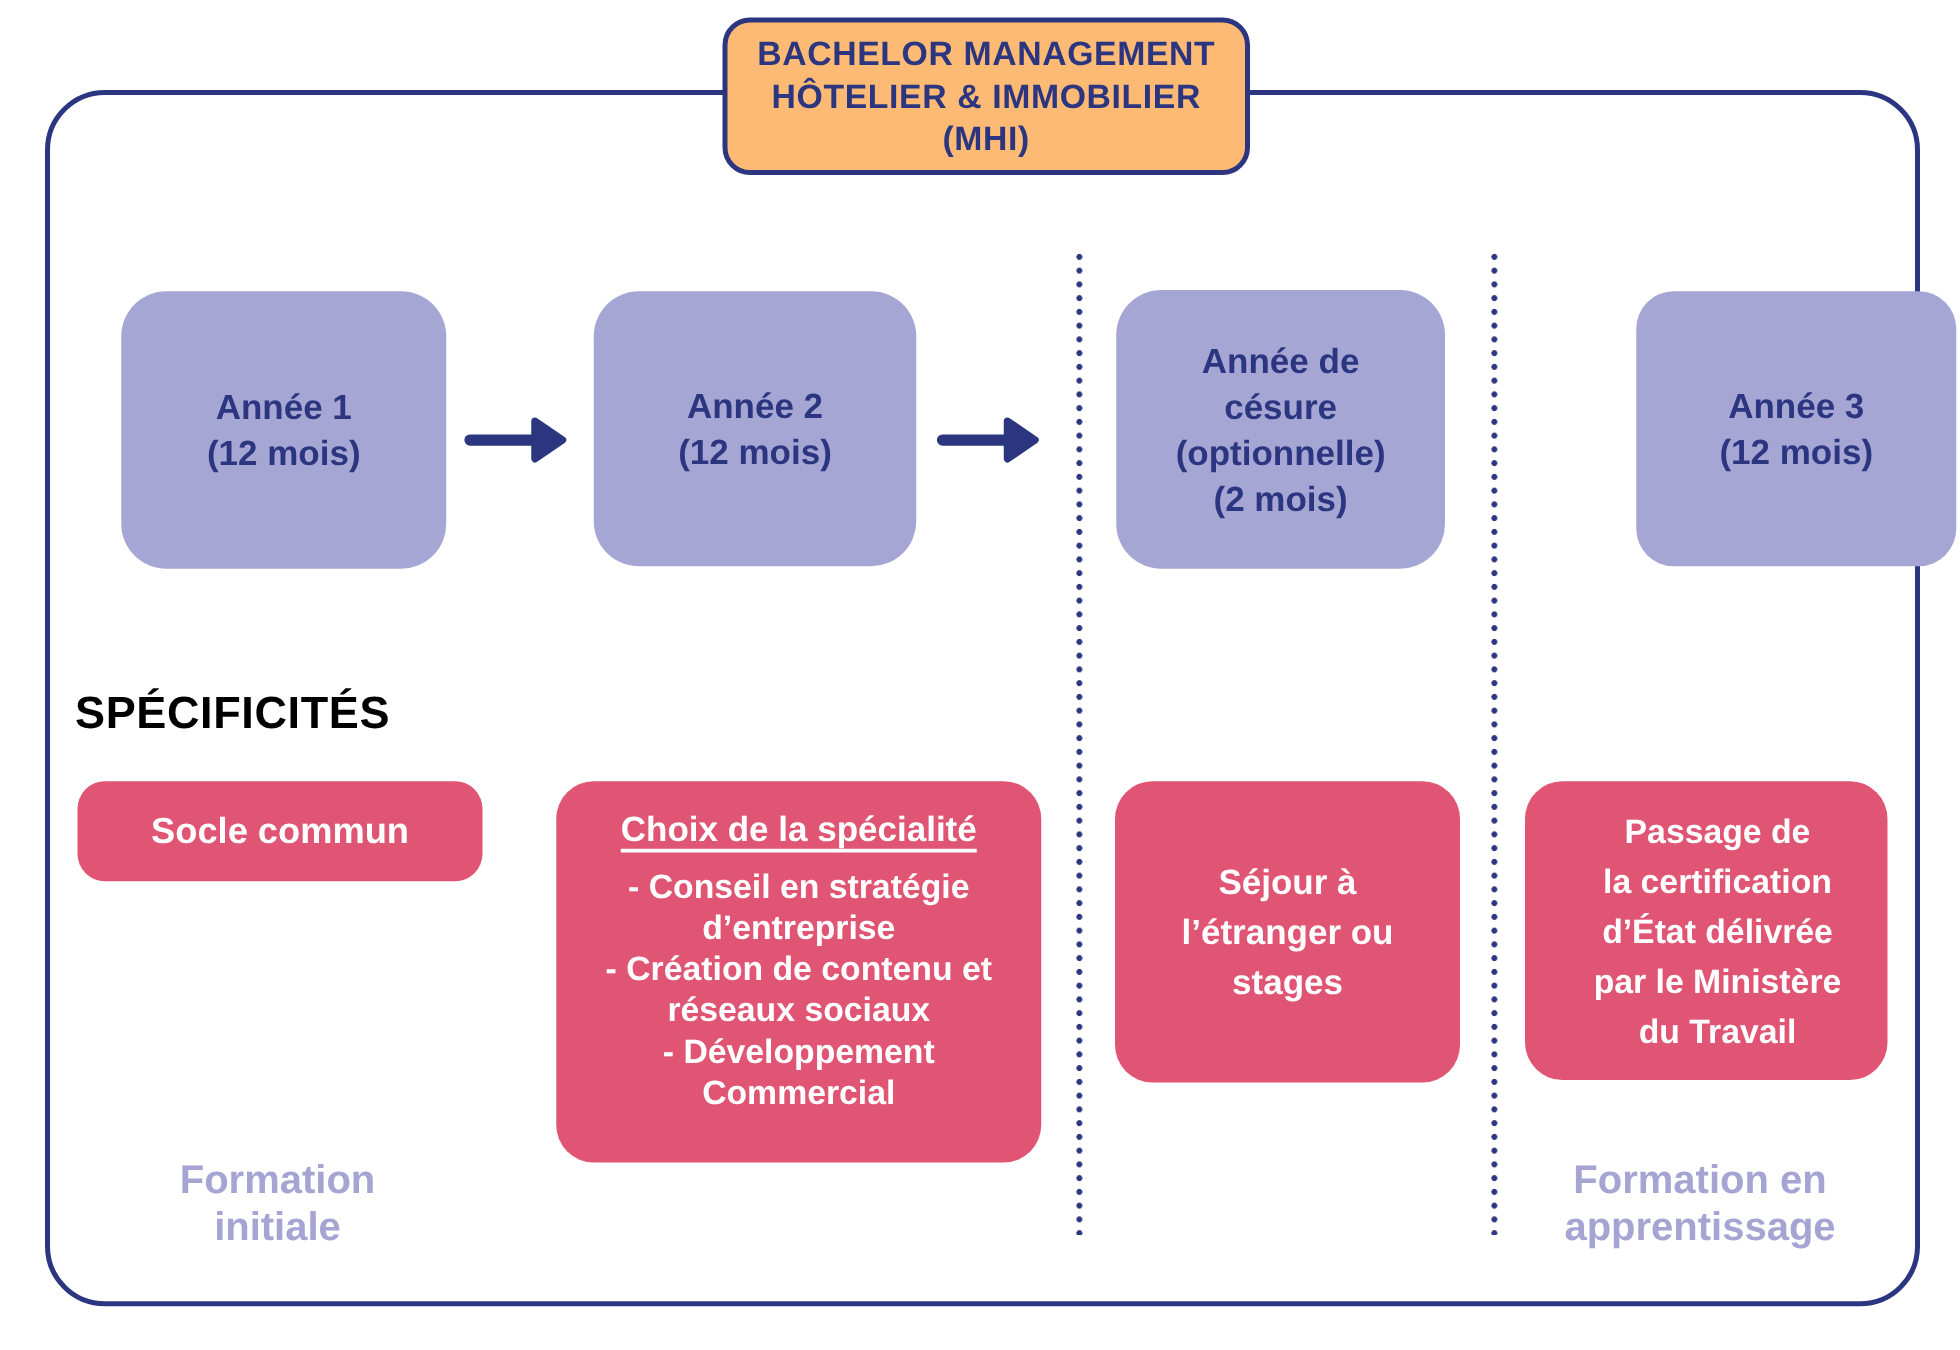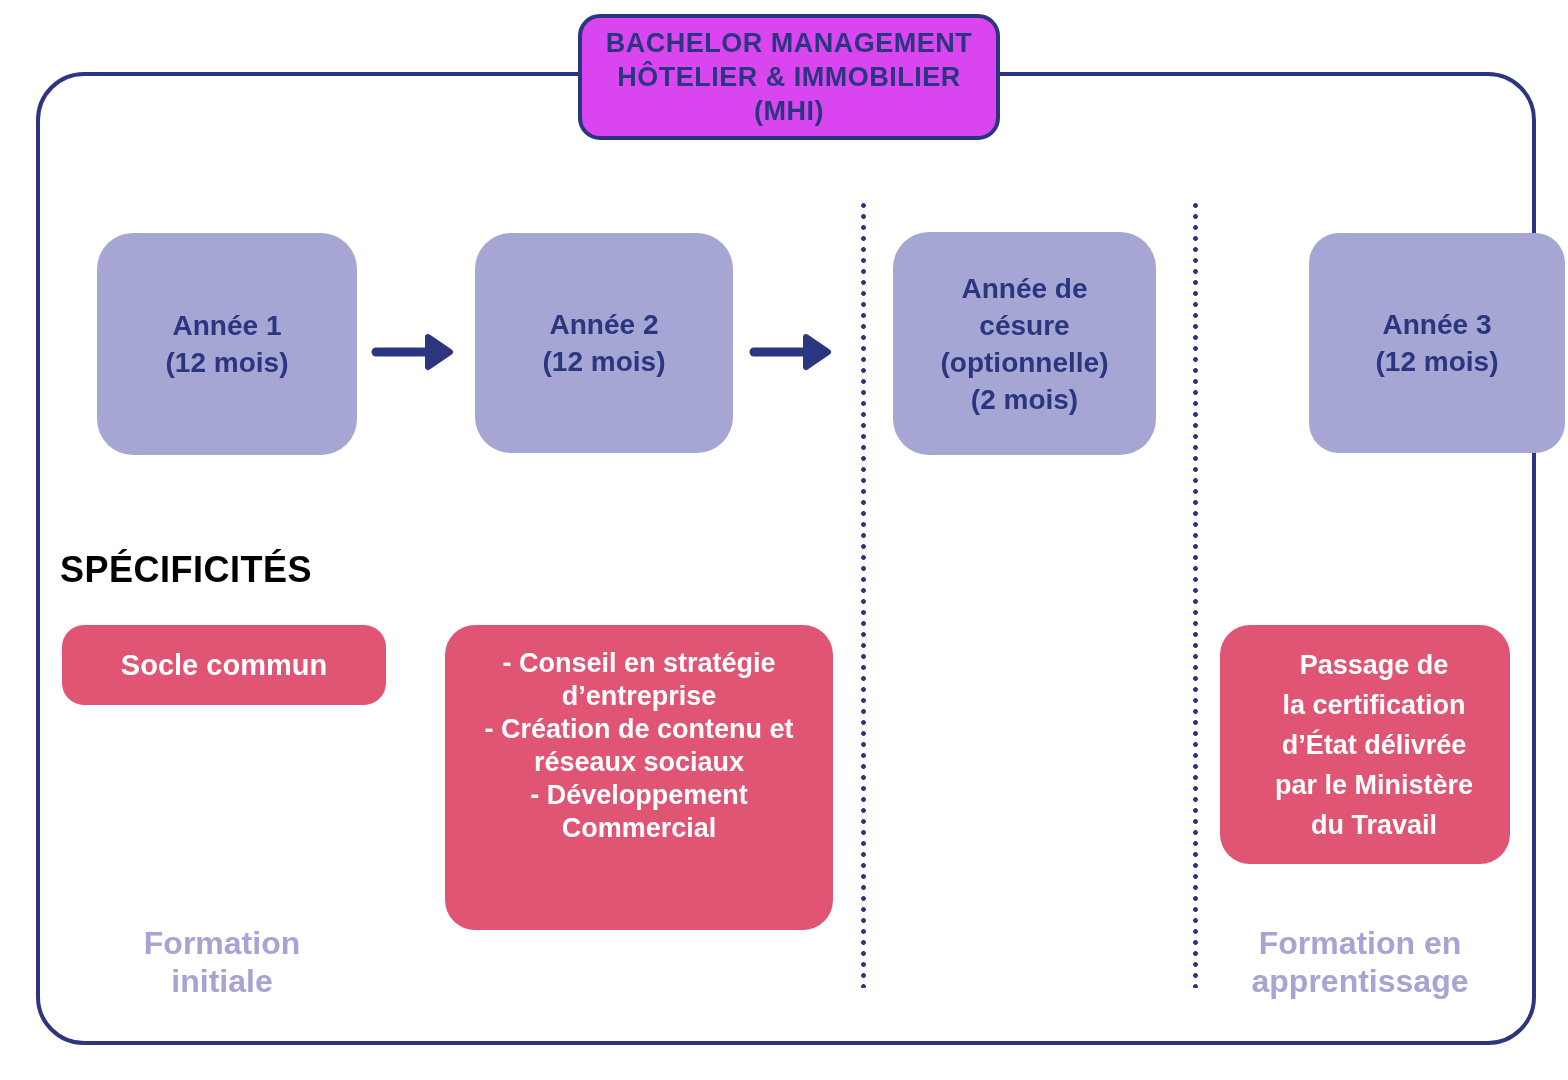--- a/index.html
+++ b/index.html
@@ -28,21 +28,21 @@
     box-sizing: border-box;
     background: transparent;
   }
   
   .title-box {
     position: absolute;
     left: 578px;
     top: 14px;
     width: 422px;
     height: 126px;
-    background: #d946ef;
+    background: #fdba74;
     border: 4px solid #2c3680;
     border-radius: 22px;
     box-sizing: border-box;
     z-index: 3;
     display: flex;
     align-items: center;
     justify-content: center;
     text-align: center;
   }
   .title-box .title-text {
@@ -207,25 +207,29 @@
   </svg>
 
   <div class="dots dots-left"></div>
   <div class="dots dots-right"></div>
 
   <div class="spec-label">SPÉCIFICITÉS</div>
 
   <div class="spec socle centered">Socle commun</div>
 
   <div class="spec choix">
+    <div class="choix-title">Choix de la spécialité</div>
     <div class="choix-item">- Conseil en stratégie d’entreprise</div>
     <div class="choix-item">- Création de contenu et réseaux sociaux</div>
     <div class="choix-item">- Développement Commercial</div>
   </div>
 
+  <div class="spec sejour centered">Séjour à
+l’étranger ou
+stages</div>
 
   <div class="spec passage centered">Passage de
 la certification
 d’État délivrée
 par le Ministère
 du Travail</div>
 
   <div class="footer-label footer-left">Formation
 initiale</div>
   <div class="footer-label footer-right">Formation en

